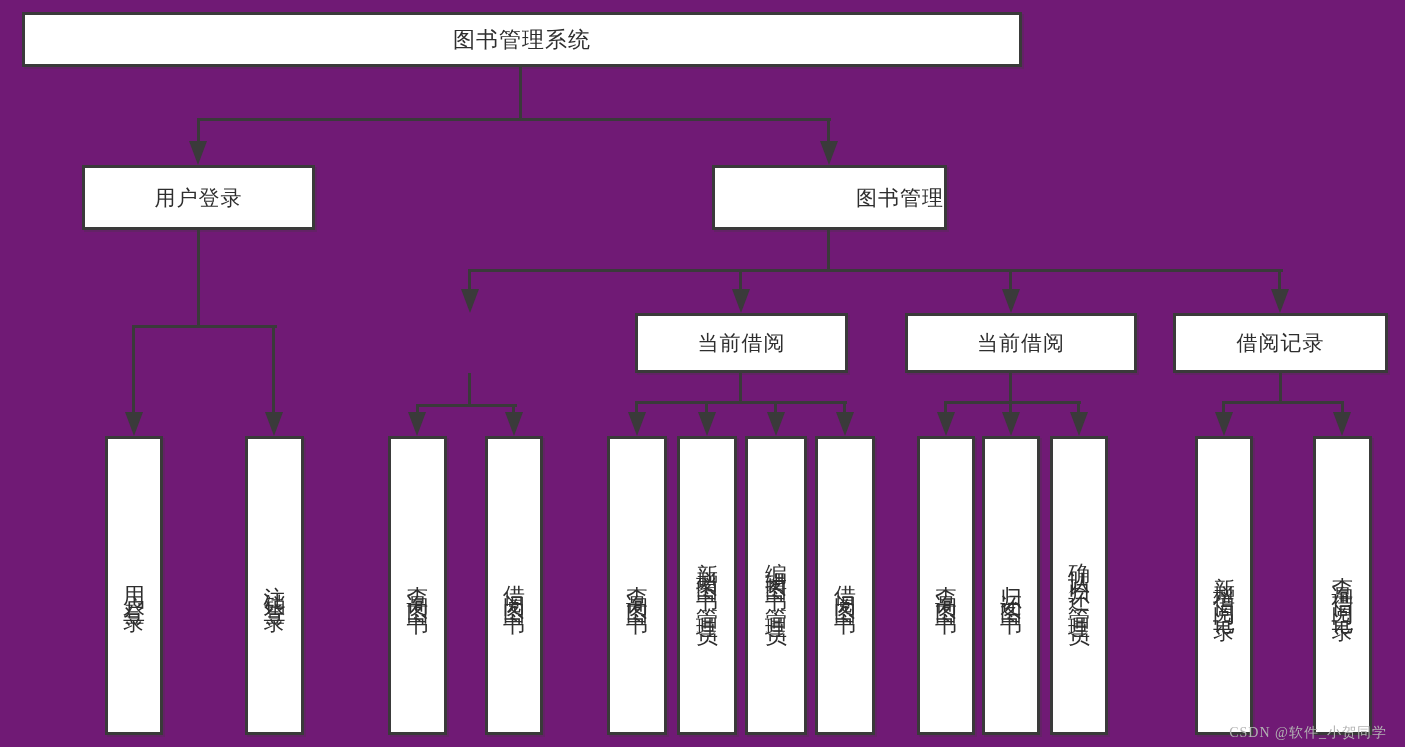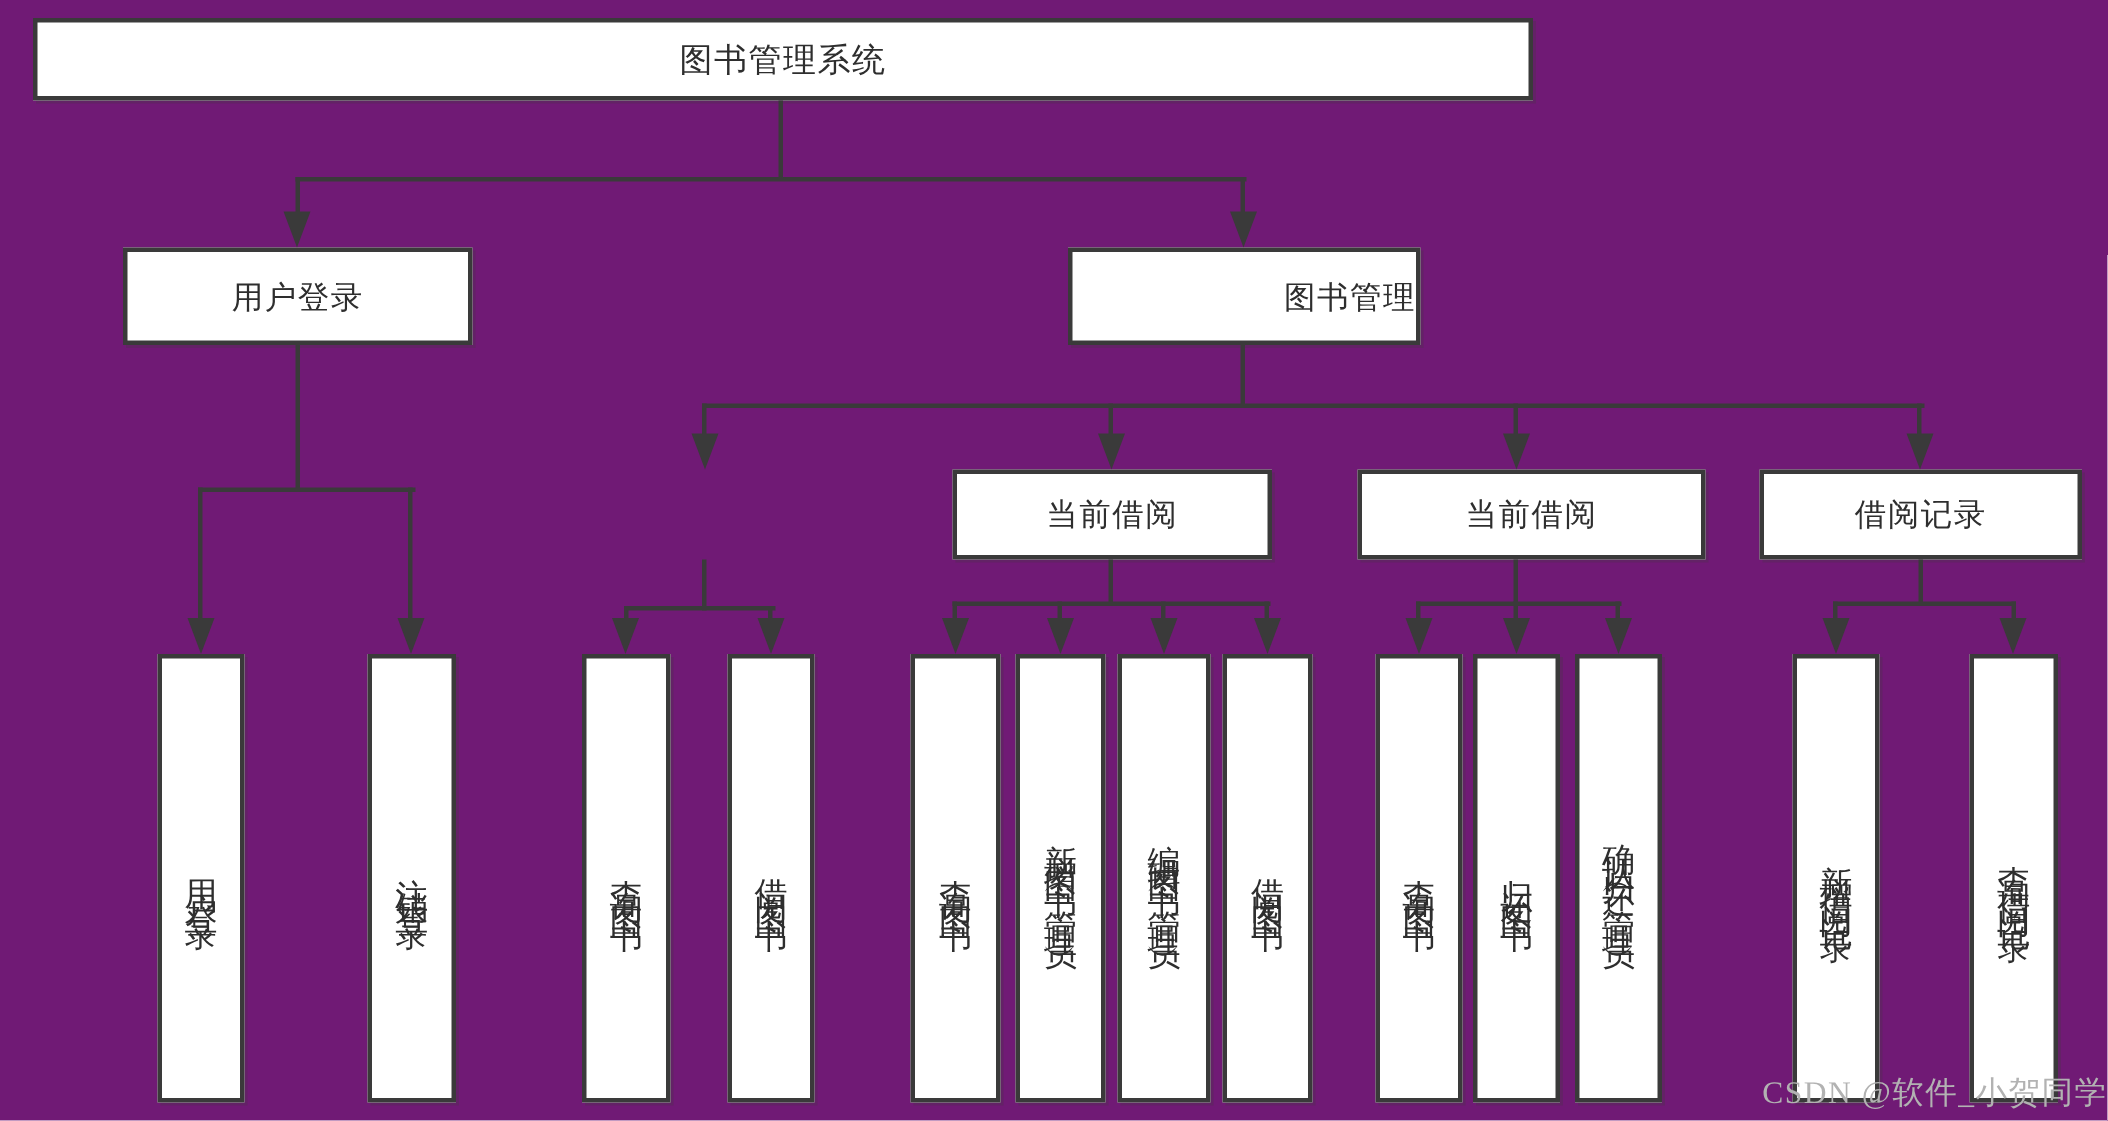--- a/index.html
+++ b/index.html
@@ -18,21 +18,21 @@
     writing-mode:vertical-lr;text-orientation:mixed;
     font-size:22px;letter-spacing:9px;line-height:1;color:#2e2e2e;
   }
   .line{position:absolute;background:#3a3a3a;}
   .arrow{
     position:absolute;width:0;height:0;
     border-left:9px solid transparent;border-right:9px solid transparent;
     border-top:24px solid #3a3a3a;
   }
   .watermark{
-    position:absolute;right:0;bottom:5px;font-size:21px;color:#b2b2b2;
+    position:absolute;right:18px;bottom:5px;font-size:14px;color:#b2b2b2;
     letter-spacing:1px;z-index:5;white-space:nowrap;
   }
 </style>
 </head>
 <body>
 
 <div id="canvas">
 
   <div class="box root" style="left:22px;top:12px;width:1000px;height:55px;">
     <span class="hlabel">图书管理系统</span>

